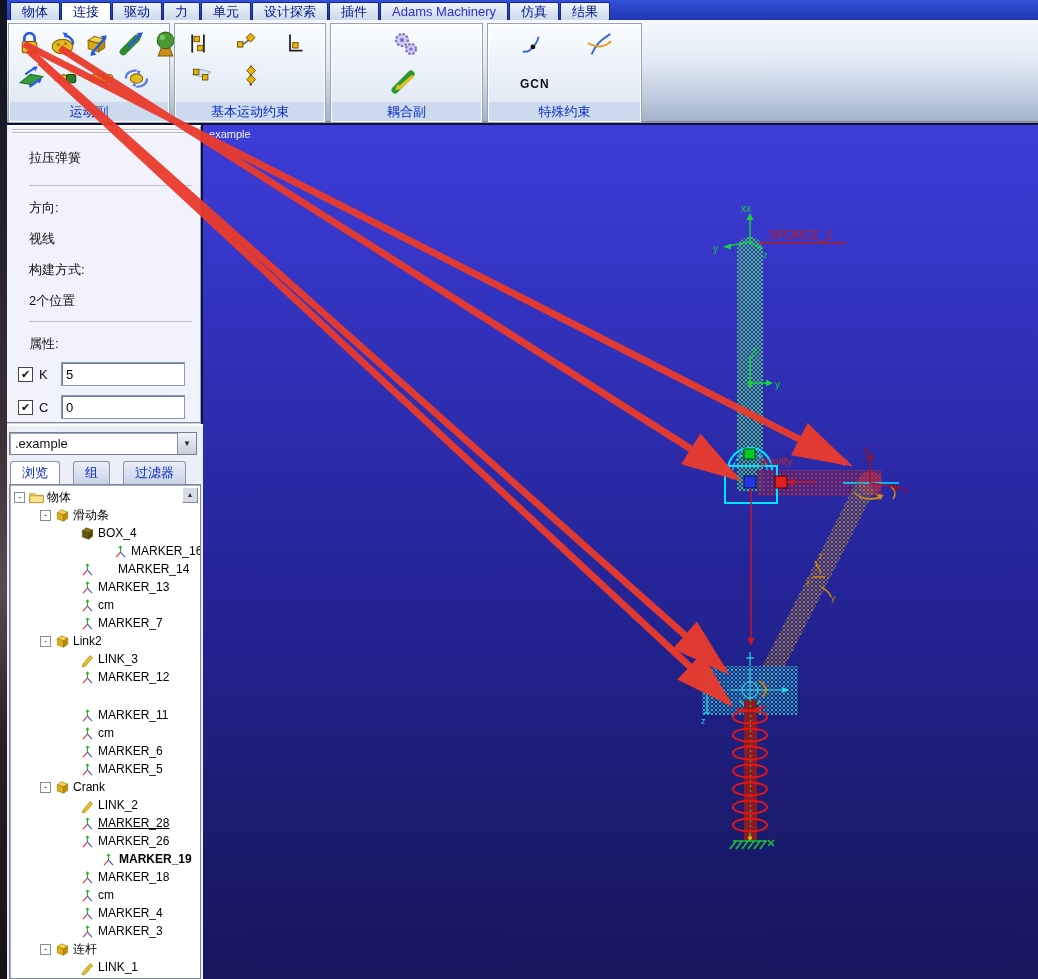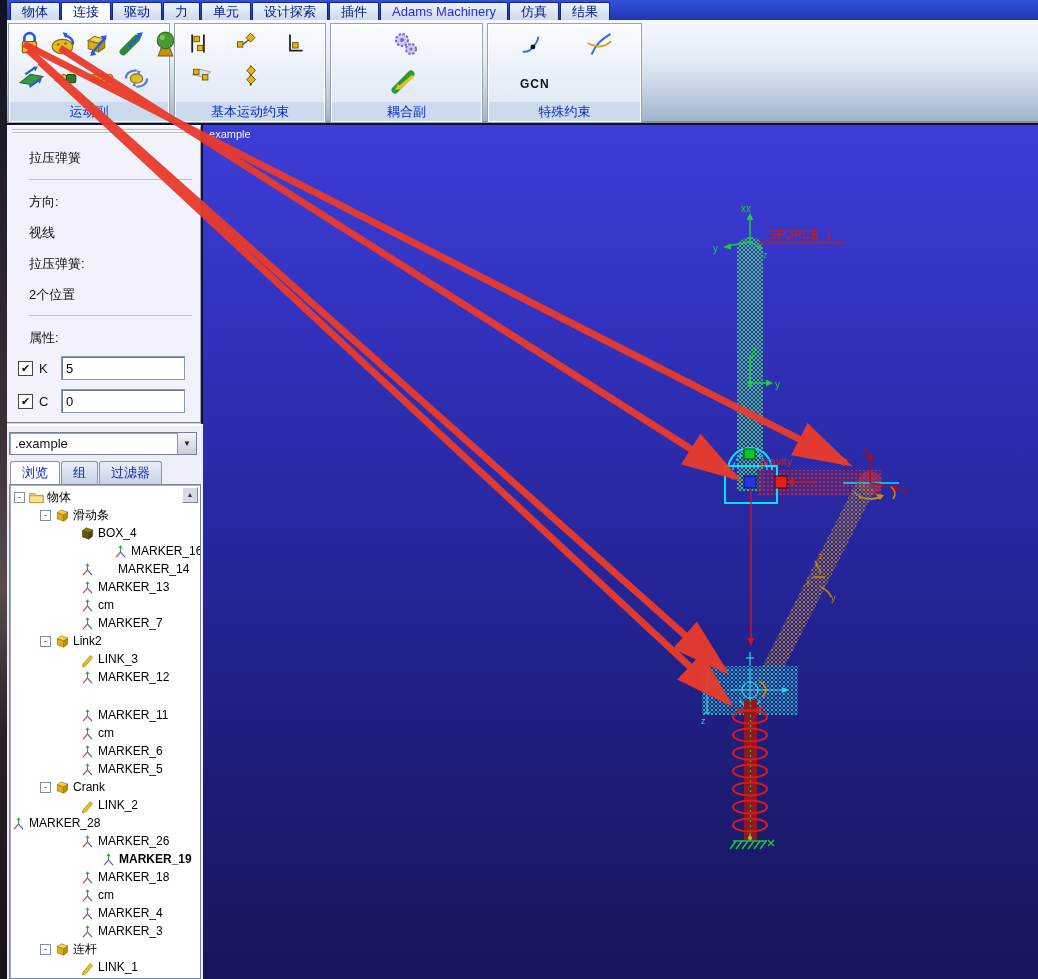--- a/index.html
+++ b/index.html
@@ -42,39 +42,39 @@
   #g4 .irow1{padding:8px 0 0 30px;gap:40px;}
   #g4 .ricon svg{width:28px;height:28px;}
   .gcn{position:absolute;left:32px;top:53px;font-size:12px;font-weight:bold;color:#101010;letter-spacing:1px;}
 
   
   #spring-panel{position:absolute;left:7px;top:125px;width:194px;height:299px;
     background:#f1f2fb;border-top:2px solid #ffffff;border-right:1px solid #9aa2b5;
     border-bottom:2px groove #cfd2e2;box-sizing:border-box;}
   .grip{margin:2px 5px 0 5px;height:6px;
     background:linear-gradient(180deg,#b9bccb 0 1px,#ffffff 1px 2px,#f1f2fb 2px 3px,#b9bccb 3px 4px,#ffffff 4px 5px,#f1f2fb 5px 6px);}
-  .sp-title{margin:14px 0 12px 22px;font-size:13px;color:#121212;}
+  .sp-title{margin:14px 0 18px 22px;font-size:13px;color:#121212;}
   .sp-hr{margin:11px 8px 0 22px;border:none;border-top:1px solid #bdbfce;height:0;}
   .sp-row{margin:13px 0 0 22px;font-size:13px;color:#121212;}
   .sp-prop{display:flex;align-items:center;margin:9px 0 0 11px;}
   .cbx{width:13px;height:13px;background:#fff;border:1px solid #444;font-size:11px;line-height:12px;
     text-align:center;color:#111;margin-right:6px;flex:none;}
   .plabel{width:16px;font-size:13px;color:#121212;}
   .pinput{width:114px;height:20px;margin-left:6px;font-size:13px;font-family:"Liberation Sans",sans-serif;
     border:1px solid #8a9ab0;box-shadow:inset 1px 1px 0 #6a7a90;background:#fff;padding:1px 4px;}
 
   
   #browser-panel{position:absolute;left:7px;top:424px;width:196px;height:555px;
     background:#eceef8;border-top:2px solid #ffffff;box-sizing:border-box;}
   #model-select{position:absolute;left:2px;top:6px;width:188px;height:23px;background:#fff;
     border:1px solid #777f92;box-shadow:inset 1px 1px 0 #9aa2b5;display:flex;box-sizing:border-box;}
   #model-select .txt{flex:1;font-size:13px;padding:3px 0 0 5px;color:#111;}
   #model-select .btn{width:18px;background:linear-gradient(180deg,#f2f4f8,#c9cdd8);border-left:1px solid #8a92a5;
     display:flex;align-items:center;justify-content:center;font-size:8px;color:#222;}
-  #btabs{position:absolute;left:3px;top:35px;display:flex;gap:1px;}
+  #btabs{position:absolute;left:3px;top:35px;display:flex;gap:13px;}
   .btab{padding:0 11px;height:23px;line-height:21px;font-size:13px;color:#0a2ac8;
     background:linear-gradient(180deg,#e9edf7,#c7d1e5);border:1px solid #8a93a8;border-bottom:none;
     border-radius:3px 3px 0 0;cursor:default;}
   .btab.active{background:#ffffff;}
   #tree-wrap{position:absolute;left:2px;top:58px;width:192px;bottom:0;background:#fff;
     border:1px solid #7d8598;box-shadow:inset 1px 1px 0 #a8aec0;overflow:hidden;box-sizing:border-box;}
   #scrollup{position:absolute;right:2px;top:2px;width:14px;height:14px;background:#d6dae6;
     border:1px solid;border-color:#fff #888 #888 #fff;font-size:7px;text-align:center;line-height:13px;color:#333;z-index:3;}
   #tree{padding-top:3px;font-size:12px;color:#000;}
   .trow{height:18px;display:flex;align-items:center;white-space:nowrap;}
@@ -276,21 +276,21 @@
       <div class="glabel">特殊约束</div>
     </div>
   </div>
 
   <div id="spring-panel">
     <div class="grip"></div>
     <div class="sp-title">拉压弹簧</div>
     <hr class="sp-hr">
     <div class="sp-row">方向:</div>
     <div class="sp-row">视线</div>
-    <div class="sp-row">拉压弹簧:</div>
+    <div class="sp-row">构建方式:</div>
     <div class="sp-row">2个位置</div>
     <hr class="sp-hr">
     <div class="sp-row">属性:</div>
     <div class="sp-prop">
       <span class="cbx">✔</span>
       <span class="plabel">K</span>
       <input class="pinput" value="5" style="">
     </div>
     <div class="sp-prop">
       <span class="cbx">✔</span>
@@ -484,21 +484,21 @@
             <span class="tlabel">Crank</span>
           </div>
           <div class="trow" style="padding-left: 69px;">
             <span class="ticon">
               <svg viewBox="0 0 30 30">
                 <path d="M7,23 L20,8 l4,4 -13,15 -5,1 z" fill="#e8c020" stroke="#8a6c00"></path>
               </svg>
             </span>
             <span class="tlabel">LINK_2</span>
           </div>
-          <div class="trow" style="">
+          <div class="trow" style="padding-left: 69px; text-decoration: underline;">
             <span class="ticon">
               <svg viewBox="0 0 30 30">
                 <path d="M15,16 V6" stroke="#1faf2f" stroke-width="2"></path>
                 <path d="M15,4 l-3.5,5 h7 z" fill="#1faf2f"></path>
                 <path d="M15,16 L7,25" stroke="#e03030" stroke-width="2"></path>
                 <path d="M15,16 L23,25" stroke="#3a5ae0" stroke-width="2"></path>
               </svg>
             </span>
             <span class="tlabel">MARKER_28</span>
           </div>

